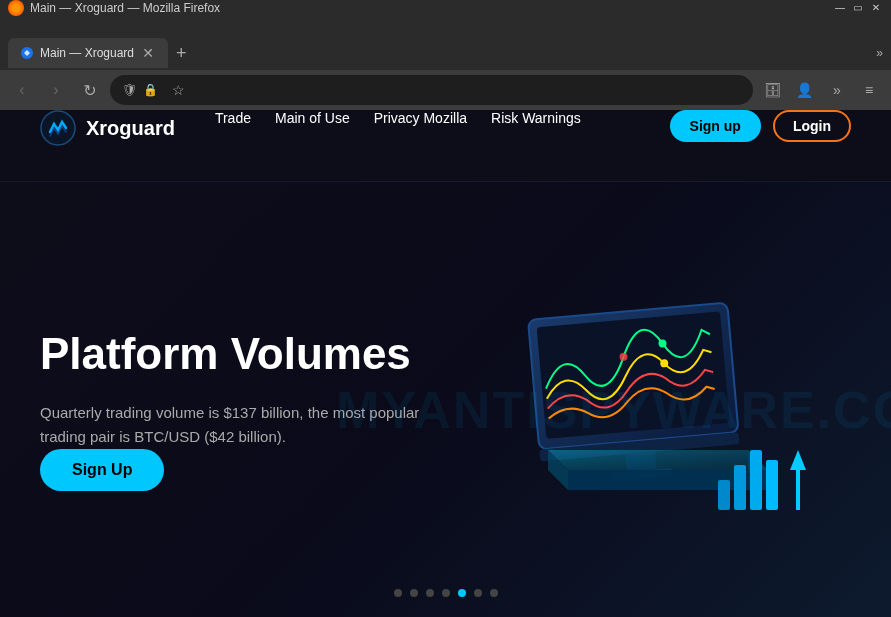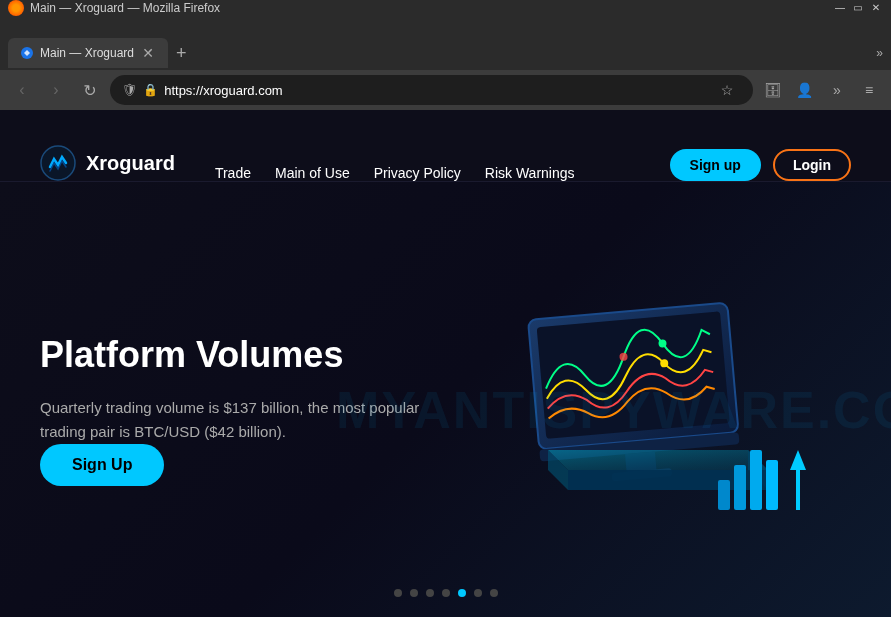--- a/index.html
+++ b/index.html
@@ -28,34 +28,34 @@
     .address-lock { color: #aaa; font-size: 12px; }
     .address-text { color: #aaa; font-size: 13px; flex: 1; }
     .address-text span { color: #fff; }
     .nav-right { display: flex; align-items: center; gap: 4px; }
     .nav-icon-btn { background: none; border: none; color: #aaa; font-size: 14px; cursor: pointer; width: 28px; height: 28px; display: flex; align-items: center; justify-content: center; border-radius: 4px; }
 
     
     .website { background: #0d0d1a; width: 100%; height: calc(617px - 32px - 38px - 40px); position: relative; overflow: hidden; }
 
     
-    .site-nav { display: flex; align-items: flex-end; padding: 0 40px; height: 72px; background: #0d0d1a; border-bottom: 1px solid #1a1a2e; }
+    .site-nav { display: flex; align-items: flex-start; padding: 0 40px; height: 72px; background: #0d0d1a; border-bottom: 1px solid #1a1a2e; }
     .brand { display: flex; align-items: center; gap: 10px; margin-right: 30px; }
     .brand-logo { width: 36px; height: 36px; }
     .brand-name { color: #fff; font-size: 20px; font-weight: bold; }
     .nav-links { display: flex; align-items: center; gap: 24px; flex: 1; padding-left: 10px; }
     .nav-link { color: #ffffff; font-size: 14px; text-decoration: none; cursor: pointer; }
     .nav-actions { display: flex; align-items: center; gap: 12px; }
     .btn-signup { background: #00c8ff; color: #000; border: none; border-radius: 20px; padding: 8px 20px; font-size: 14px; font-weight: bold; cursor: pointer; }
     .btn-login { background: transparent; color: #fff; border: 2px solid #f97316; border-radius: 20px; padding: 6px 18px; font-size: 14px; font-weight: bold; cursor: pointer; }
 
     
     .hero { display: flex; align-items: center; padding: 40px 40px 20px; height: calc(100% - 72px); background: linear-gradient(135deg, #0d0d1a 0%, #0a0a1a 50%, #0d1a2e 100%); position: relative; }
     .hero-content { flex: 1; max-width: 500px; }
-    .hero-title { color: #fff; font-size: 36px; font-weight: bold; margin-bottom: 20px; line-height: 1.2; }
+    .hero-title { color: #fff; font-size: 44px; font-weight: bold; margin-bottom: 20px; line-height: 1.2; }
     .hero-desc { color: #aaa; font-size: 15px; line-height: 1.6; }
     .btn-hero-signup { background: #00c8ff; color: #000; border: none; border-radius: 24px; padding: 12px 32px; font-size: 16px; font-weight: bold; cursor: pointer; }
 
     
     .hero-visual { flex: 1; display: flex; justify-content: center; align-items: center; position: relative; height: 300px; }
 
     
     .watermark { position: absolute; top: 50%; left: 50%; transform: translate(-50%, -50%); color: rgba(0, 180, 255, 0.08); font-size: 52px; font-weight: 900; white-space: nowrap; letter-spacing: 2px; pointer-events: none; z-index: 10; }
 
     
@@ -93,23 +93,20 @@
   <button class="tab-overflow">»</button>
 </div>
 
 <div class="nav-bar">
   <button class="nav-btn disabled">‹</button>
   <button class="nav-btn disabled">›</button>
   <button class="nav-btn">↻</button>
   <div class="address-bar">
     <span class="address-shield">🛡</span>
     <span class="address-lock">🔒</span>
-    <span class="address-text">
-      <span>https://</span><span>xroguard.com</span>
-    </span>
     <span class="nav-icon-btn">☆</span>
   </div>
   <div class="nav-right">
     <button class="nav-icon-btn">🗄</button>
     <button class="nav-icon-btn">👤</button>
     <button class="nav-icon-btn">»</button>
     <button class="nav-icon-btn">≡</button>
   </div>
 </div>
 
@@ -120,21 +117,21 @@
       <svg class="brand-logo" width="36" height="36" viewBox="0 0 36 36">
         <circle cx="18" cy="18" r="17" fill="#0a1628" stroke="#1a4a7a" stroke-width="1.5"></circle>
         <path d="M10 22 L14 14 L18 20 L22 12 L26 18" stroke="#00aaff" stroke-width="2.5" fill="none" stroke-linecap="round"></path>
         <path d="M10 26 L14 18 L18 24 L22 16 L26 22" stroke="#0066cc" stroke-width="1.5" fill="none" stroke-linecap="round" opacity="0.6"></path>
       </svg>
       <span class="brand-name">Xroguard</span>
     </div>
     <div class="nav-links">
       <a class="nav-link">Trade</a>
       <a class="nav-link">Main of Use</a>
-      <a class="nav-link">Privacy Policy</a>
+      <a class="nav-link">Privacy Mozilla</a>
       <a class="nav-link">Risk Warnings</a>
     </div>
     <div class="nav-actions">
       <button class="btn-signup">Sign up</button>
       <button class="btn-login">Login</button>
     </div>
   </nav>
 
   <section class="hero">
     <div class="hero-content">

